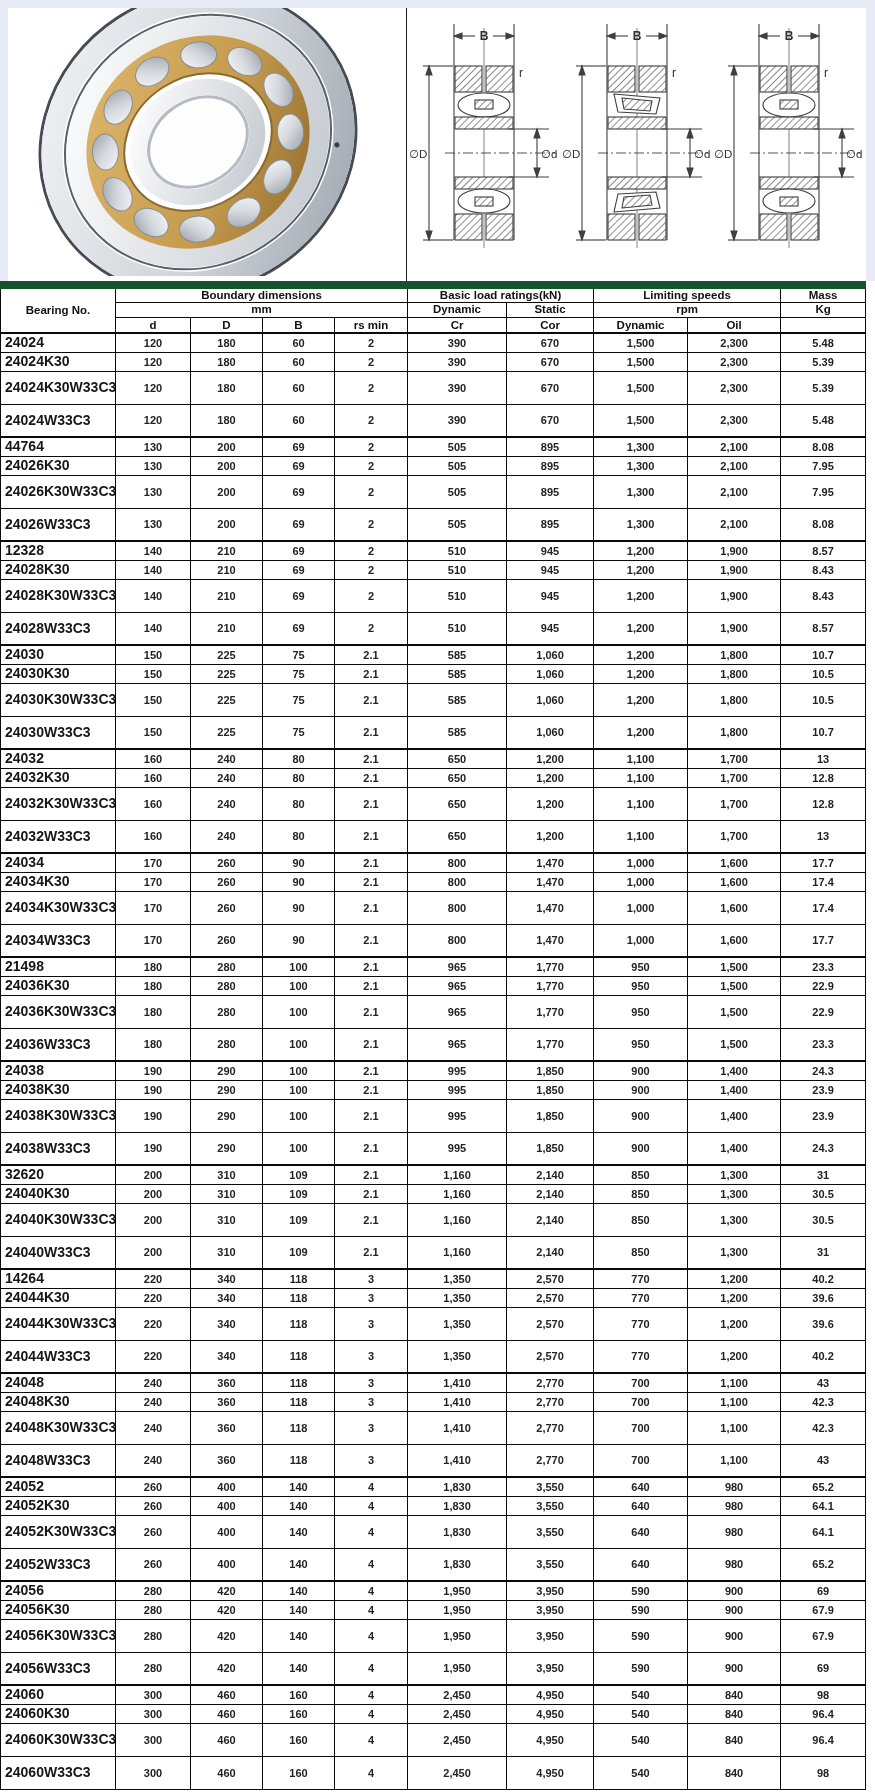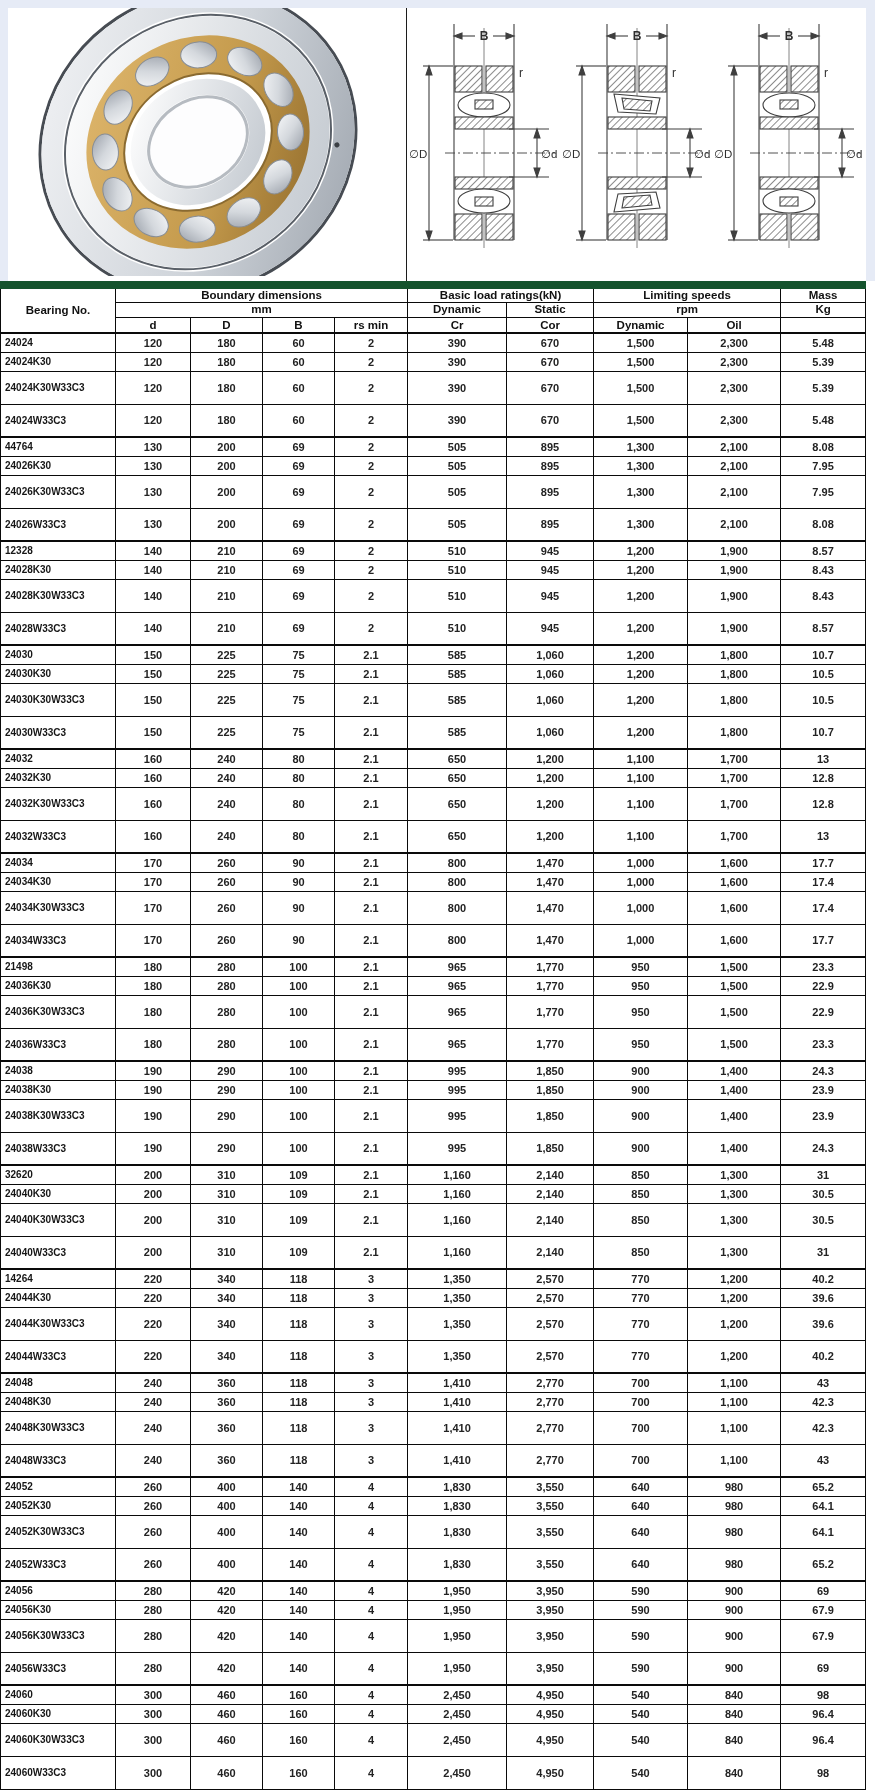--- a/index.html
+++ b/index.html
@@ -16,21 +16,21 @@
   table{border-collapse:collapse;table-layout:fixed;width:865px;margin:0;}
   th,td{border:1px solid #0a0a0a;padding:0;font-size:11px;font-weight:700;color:#232323;
         text-align:center;vertical-align:middle;line-height:1.1;overflow:hidden;white-space:nowrap;}
   thead tr{height:15px;}
   thead tr.h3{height:16px;}
   th{font-size:11.5px;color:#111;background:#ffffff;}
   tbody tr{height:19px;background:#ffffff;}
   tbody tr.tall{height:33px;}
   tbody tr.group-start td{border-top:2px solid #0a0a0a;}
   thead tr:first-child th{border-top:8px solid #14532d;}
-  td.no{text-align:left;padding-left:4px;font-size:10px;color:#161616;}
+  td.no{text-align:left;padding-left:4px;font-size:14px;color:#161616;}
   text{font-family:"Liberation Sans","DejaVu Sans",sans-serif;}
 </style>
 </head>
 <body>
 
 <svg width="0" height="0" style="position:absolute" aria-hidden="true">
   <defs>
     <pattern id="hatch" width="5" height="5" patternUnits="userSpaceOnUse" patternTransform="rotate(45)">
       <rect width="5" height="5" fill="#ffffff"></rect>
       <line x1="0" y1="0" x2="0" y2="5" stroke="#5a5a5a" stroke-width="1.4"></line>

